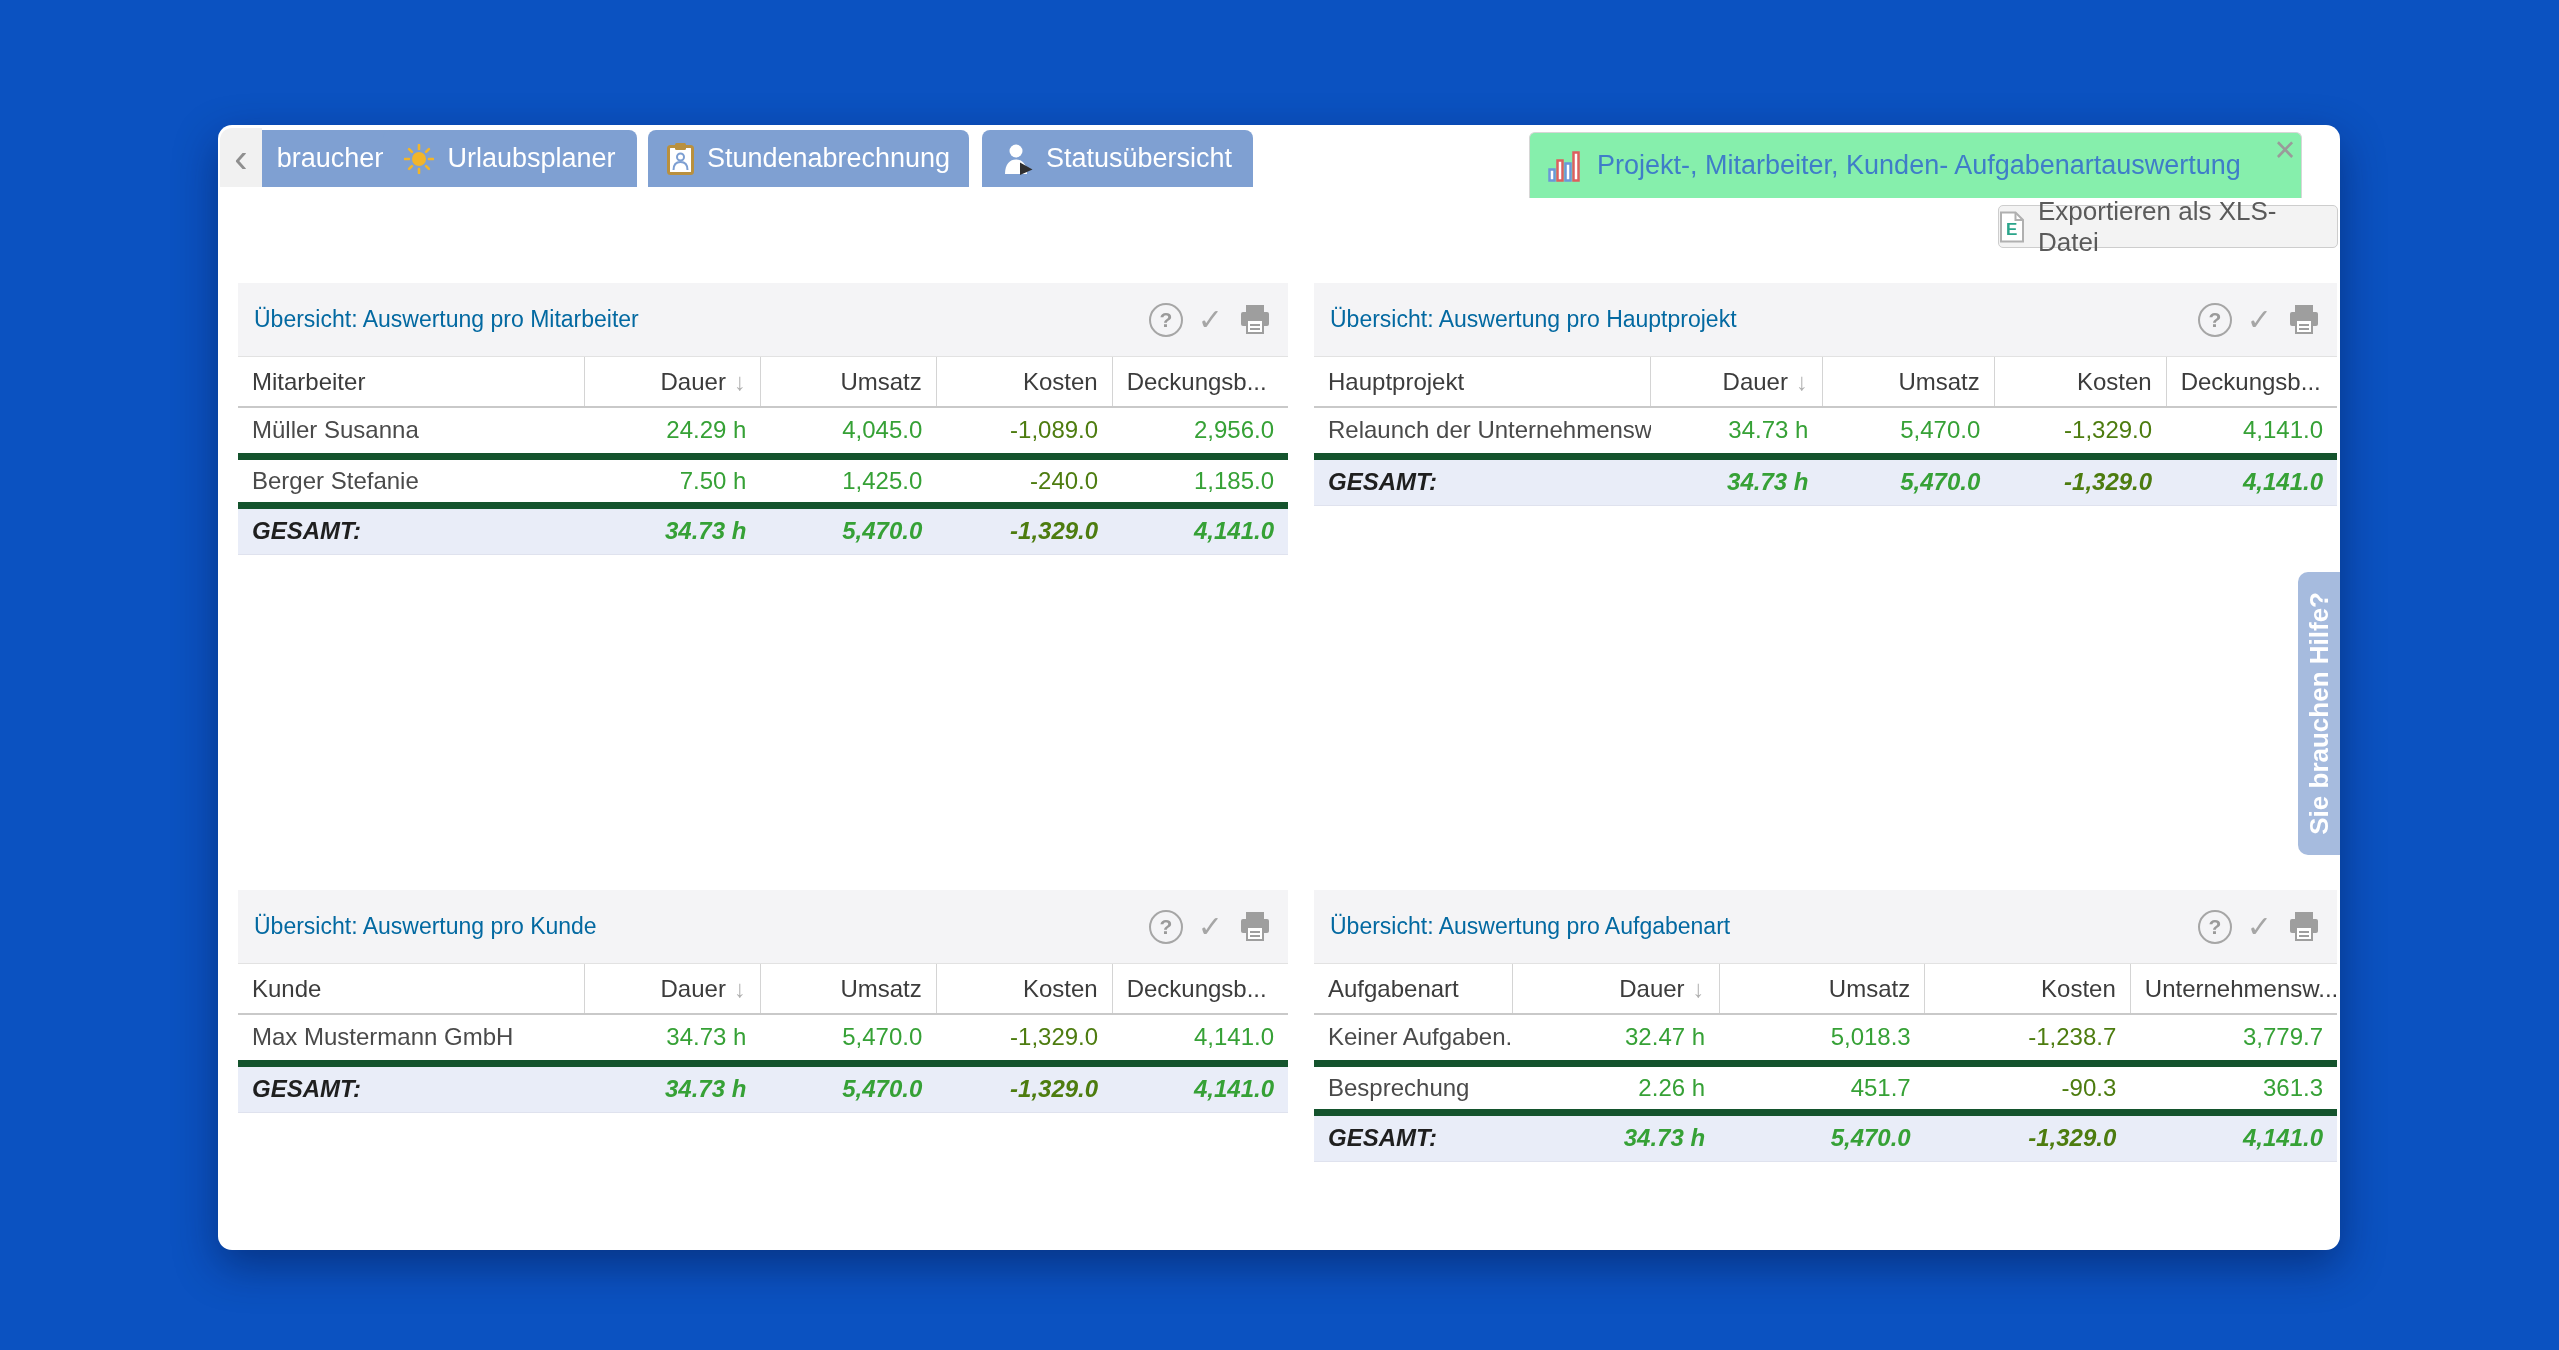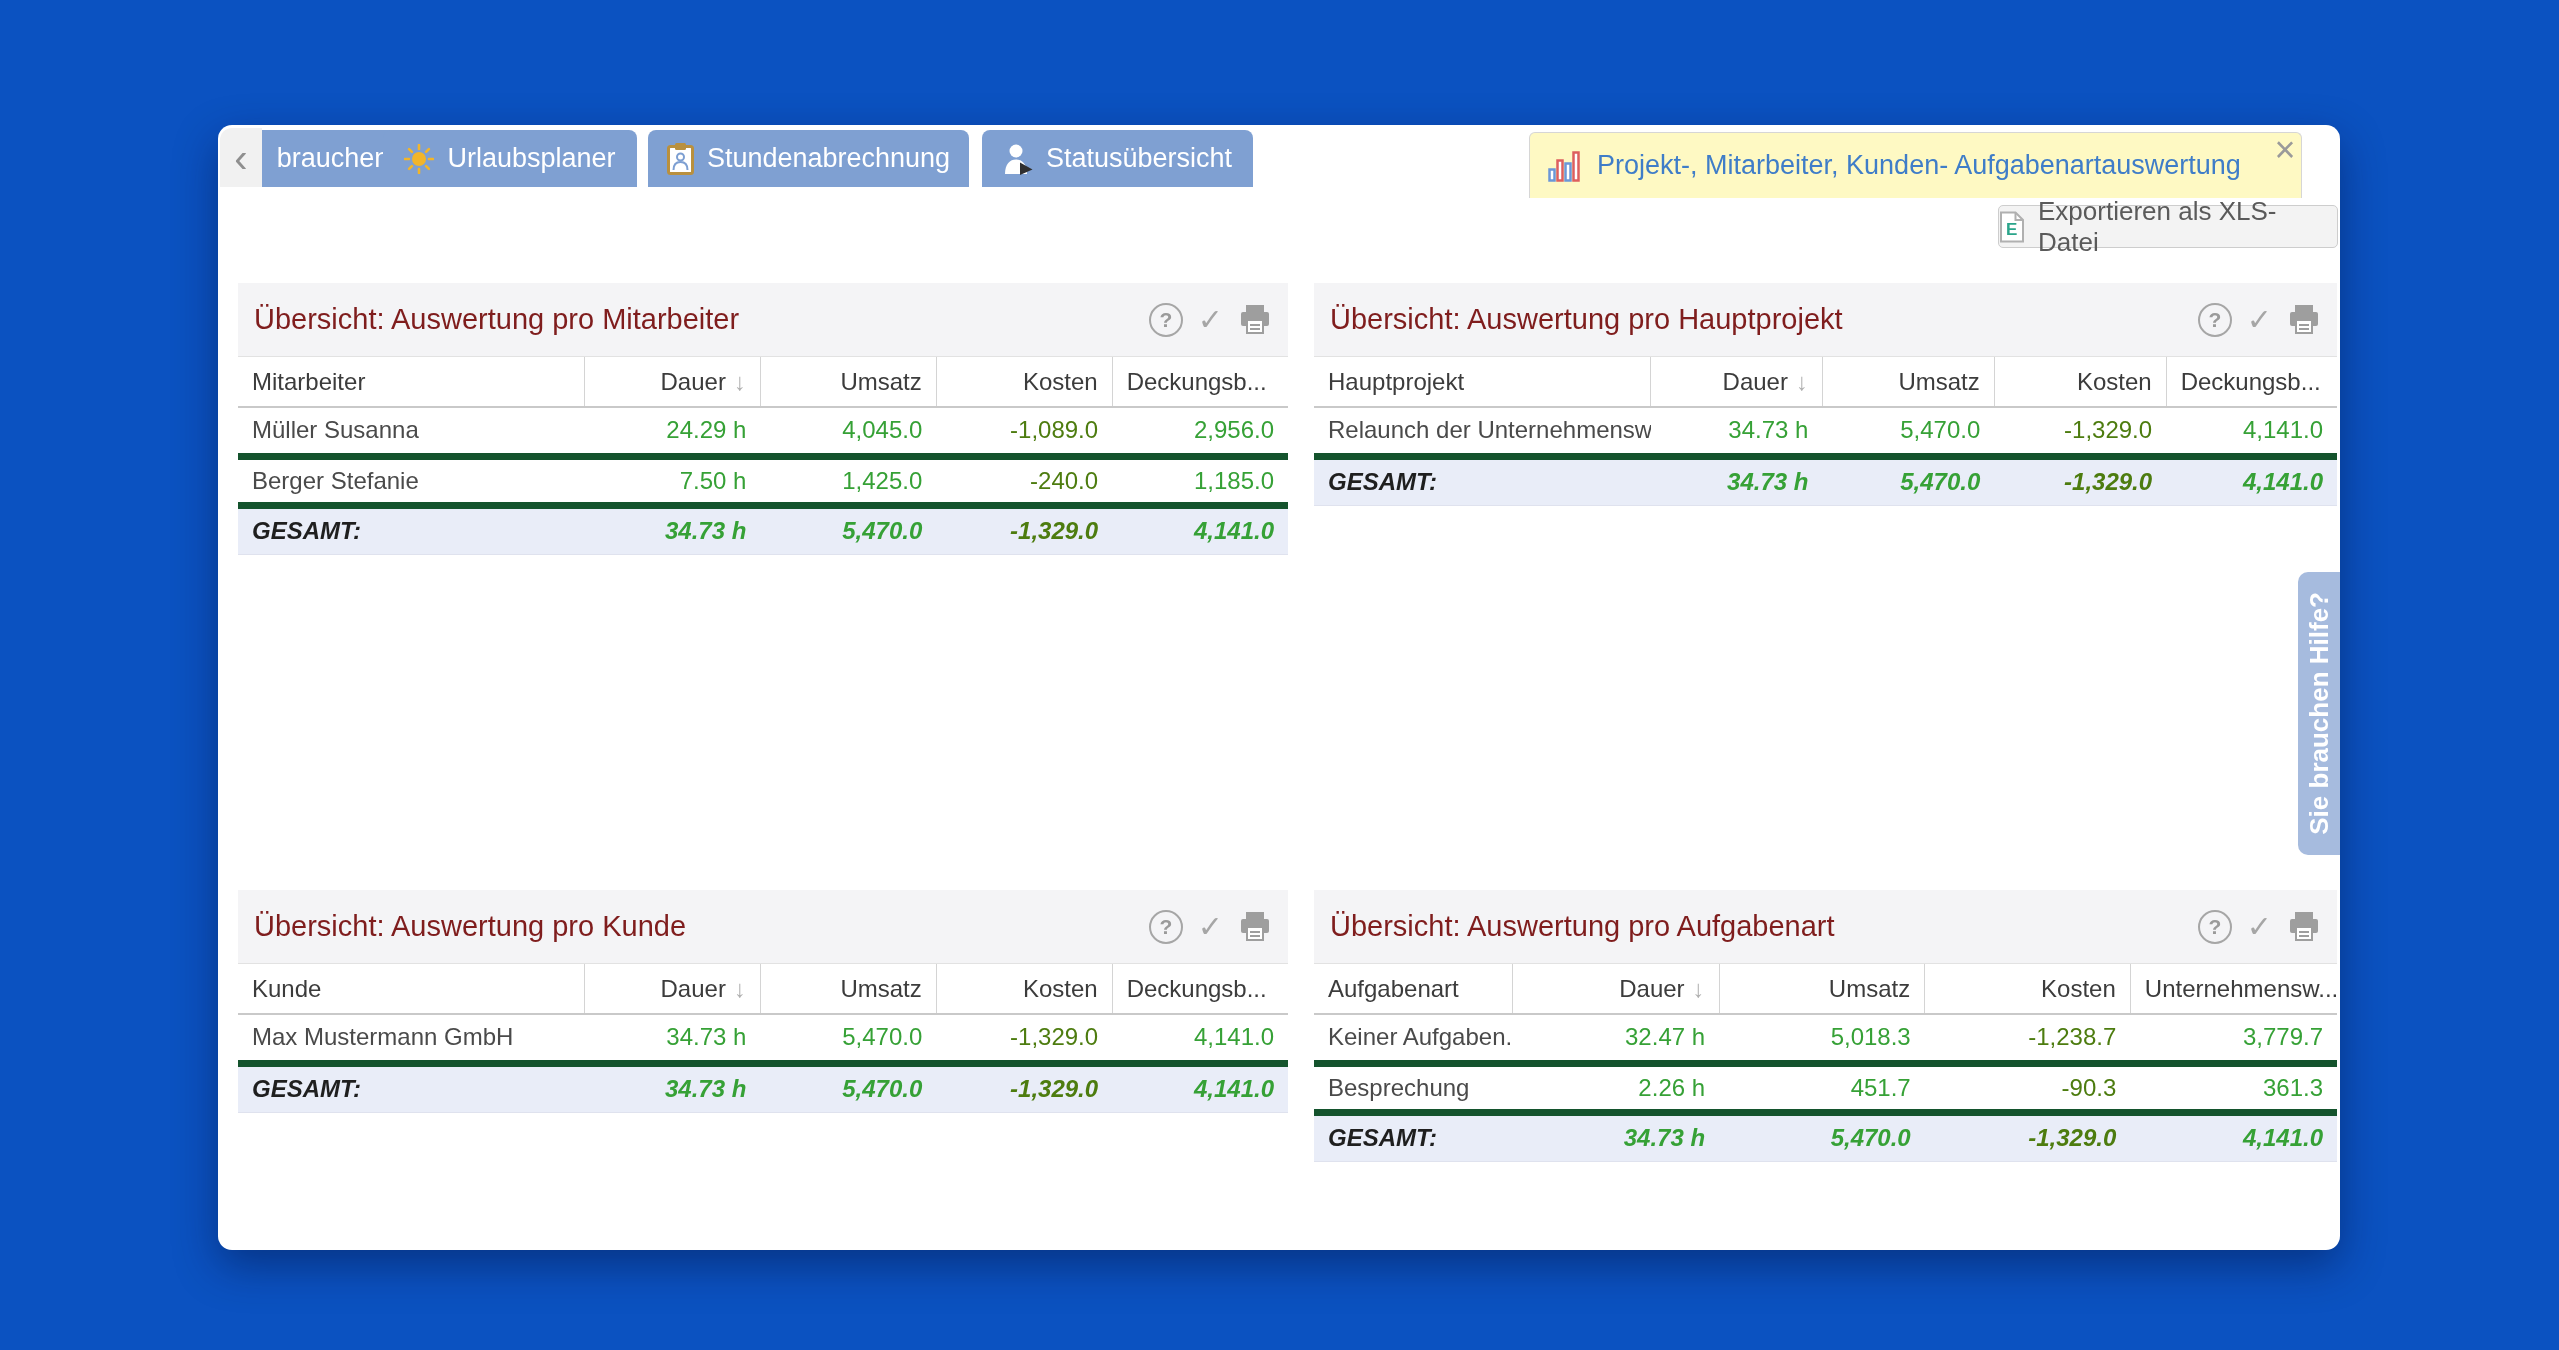--- a/index.html
+++ b/index.html
@@ -9,40 +9,40 @@
          border-radius:14px;box-shadow:0 16px 44px rgba(0,15,60,.45);}
 
   
   .back-btn{position:absolute;left:2px;top:3px;width:42px;height:59px;background:#f1f1f1;
             border-radius:12px 0 0 0;display:flex;align-items:center;justify-content:center;
             color:#8f8f8f;font-size:40px;line-height:1;z-index:3;cursor:pointer;}
   .tab{position:absolute;top:5px;height:57px;background:#7fa0d2;border-radius:8px 8px 0 0;
        display:flex;align-items:center;justify-content:center;gap:13px;color:#ffffff;
        font-size:27px;z-index:1;cursor:pointer;}
   .tab--cut{padding-left:26px;}
-  .active-tab{position:absolute;left:1311px;top:7px;width:773px;height:66px;background:#fef9c3;
+  .active-tab{position:absolute;left:1311px;top:7px;width:773px;height:66px;background:#86efac;
               border:1px solid #d6d6d6;border-bottom:none;border-radius:6px 6px 0 0;
               display:flex;align-items:center;gap:15px;padding-left:18px;box-sizing:border-box;
               z-index:2;}
   .active-tab .lbl{color:#3f7dc8;font-size:27px;}
   .close-btn{position:absolute;left:2048px;top:6px;width:38px;height:38px;z-index:4;
              display:flex;align-items:center;justify-content:center;color:#9a9a9a;
              font-size:36px;line-height:1;cursor:pointer;}
 
   
   .export-btn{position:absolute;left:1780px;top:80px;width:340px;height:43px;background:#f3f3f3;
               border:1px solid #cdcdcd;border-radius:5px;display:flex;align-items:center;
               justify-content:center;gap:13px;color:#5a5a5a;font-size:26px;box-sizing:border-box;
               cursor:pointer;}
 
   
   .tpanel{position:absolute;background:#ffffff;}
   .tp-head{height:74px;background:#f4f4f6;border-bottom:1px solid #e2e2e2;display:flex;
            align-items:center;justify-content:space-between;padding:0 16px;box-sizing:border-box;}
-  .tp-title{margin:0;font-size:29px;font-weight:400;color:#7f1d1d;}
+  .tp-title{margin:0;font-size:23px;font-weight:400;color:#0369a1;}
   .tp-icons{display:flex;align-items:center;gap:15px;}
   .ic-help{width:30px;height:30px;border:2px solid #a6a6a6;border-radius:50%;color:#9a9a9a;
            font-size:21px;font-weight:bold;display:flex;align-items:center;justify-content:center;
            cursor:pointer;}
   .ic-check{color:#a6a6a6;font-size:30px;cursor:pointer;}
   .ic-print{display:flex;cursor:pointer;}
 
   table{width:100%;border-collapse:collapse;table-layout:fixed;font-size:24px;}
   thead th{height:50px;font-weight:400;color:#3c3c3c;border-bottom:2px solid #c9c9c9;
            background:#ffffff;padding:0 14px;box-sizing:border-box;cursor:pointer;}

